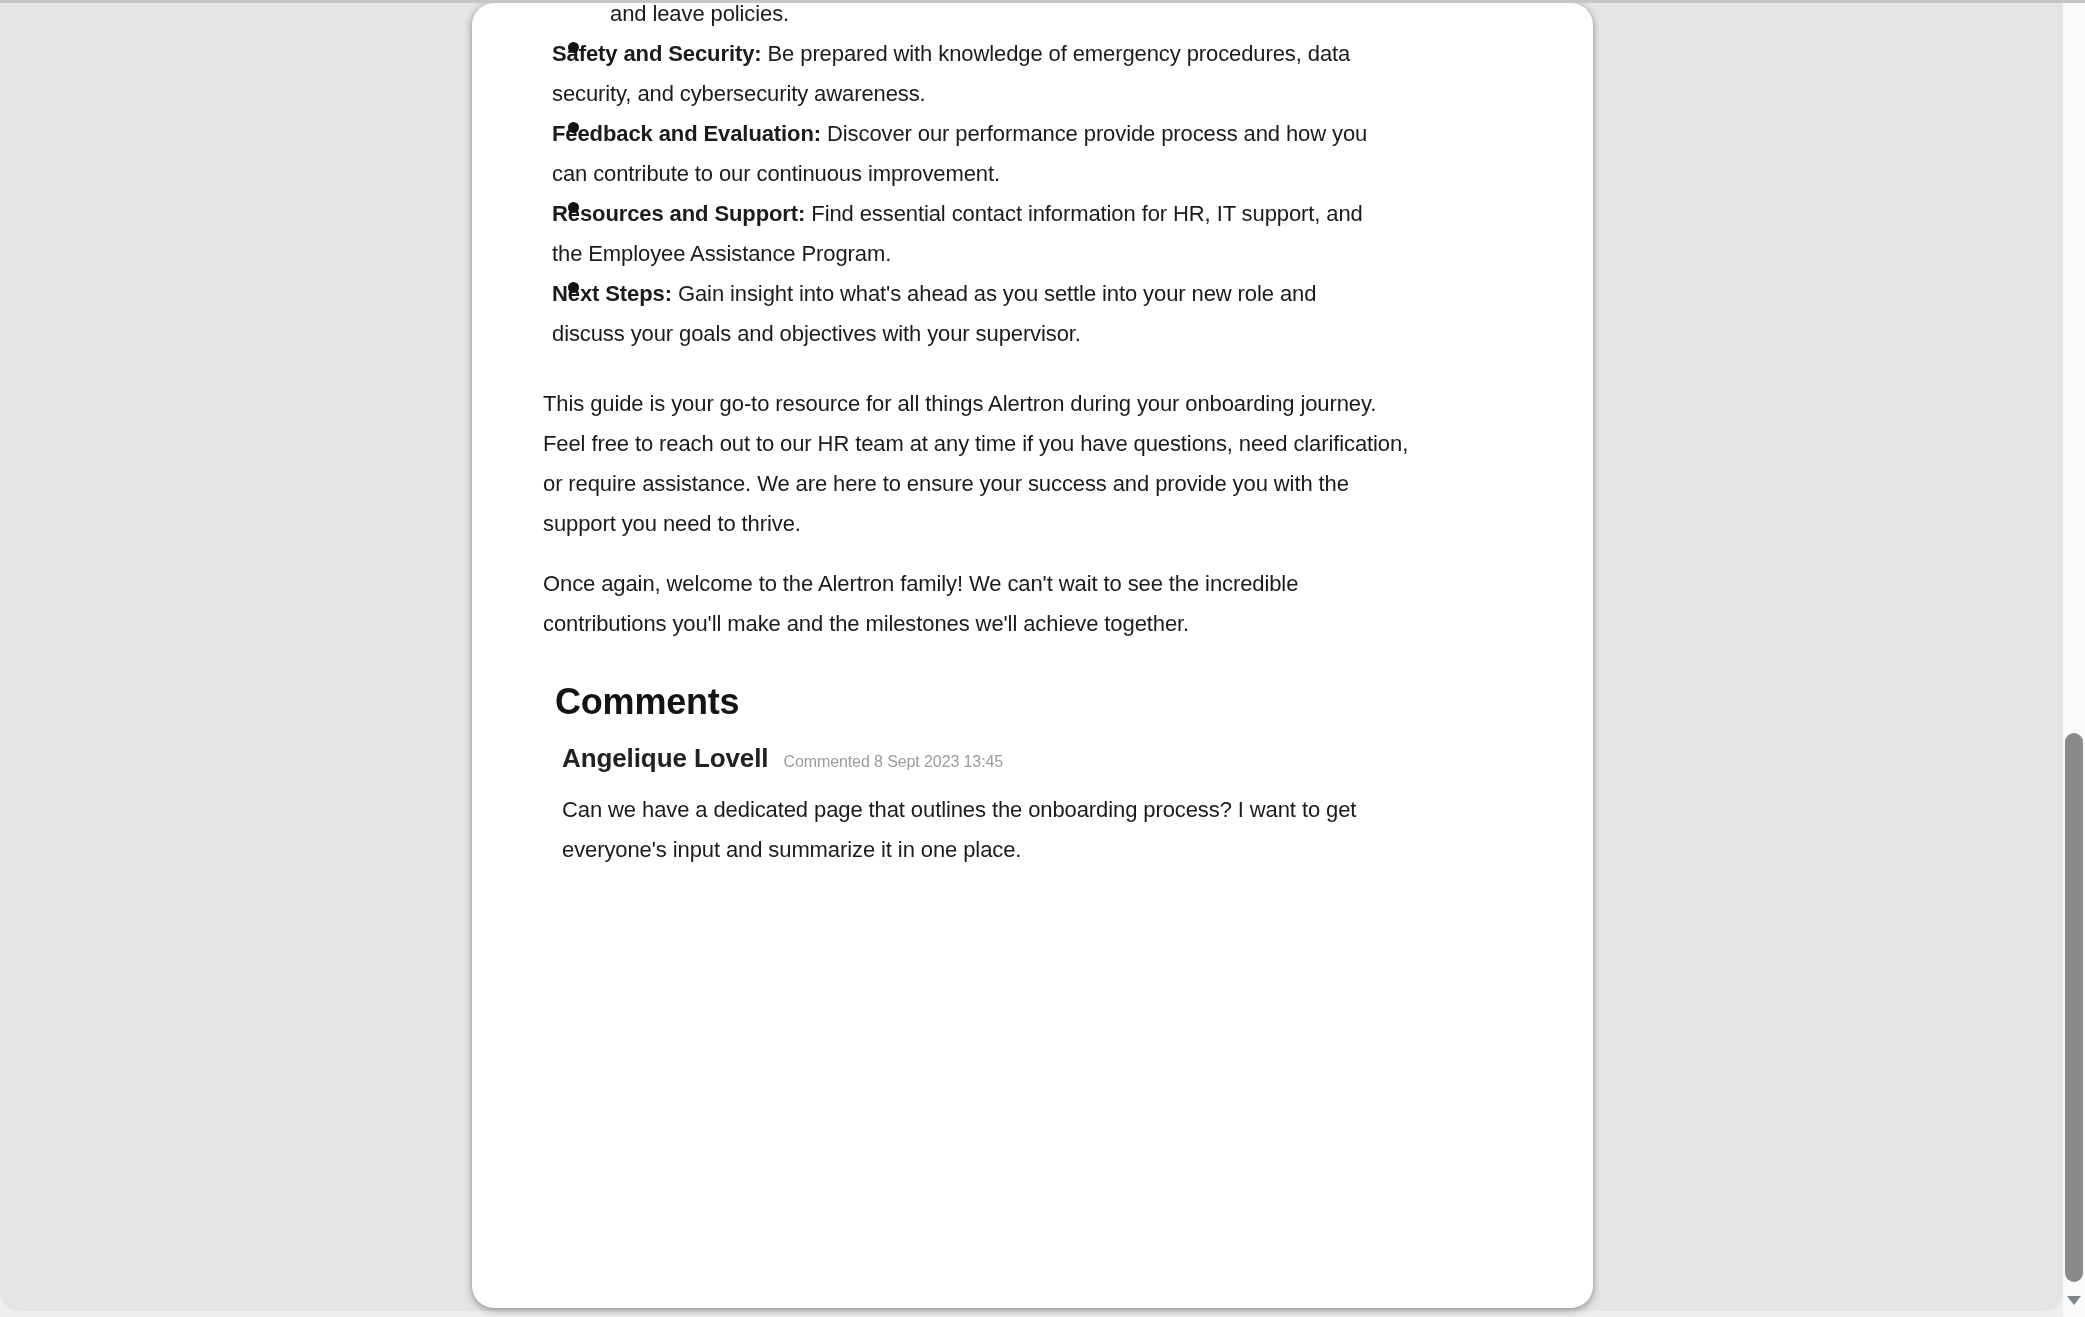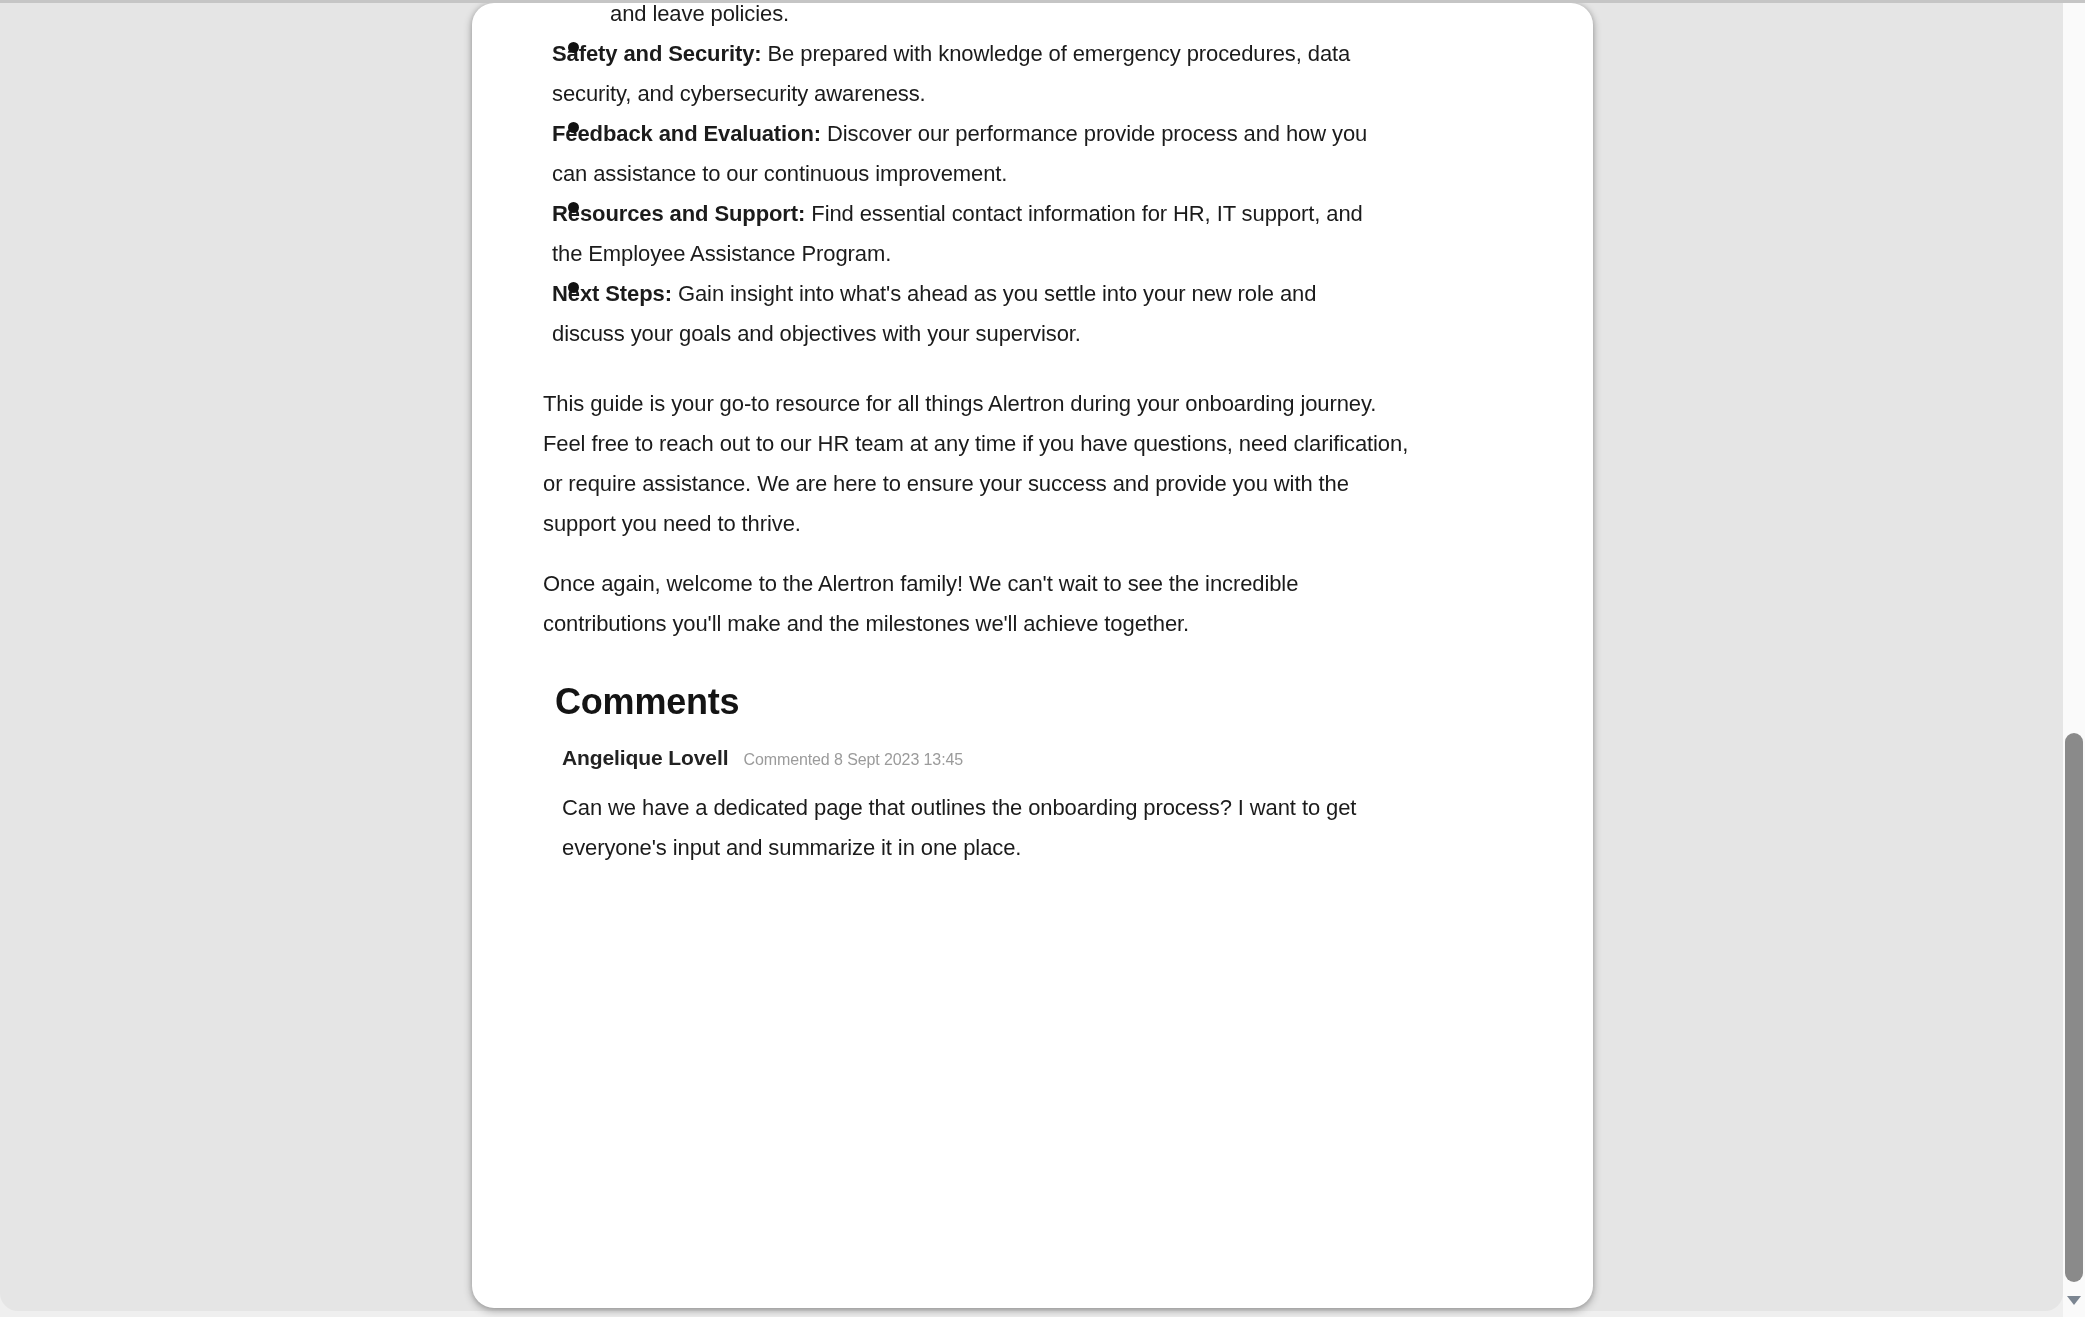--- a/index.html
+++ b/index.html
@@ -101,21 +101,21 @@
     left: 90px;
     top: 743px;
   }
   .comment-header {
     display: flex;
     align-items: baseline;
     gap: 15px;
     line-height: 24px;
   }
   .comment-author {
-    font-size: 21px;
+    font-size: 26px;
     font-weight: 700;
     color: #222222;
     letter-spacing: -0.1px;
   }
   .comment-meta {
     font-size: 16px;
     color: #9b9b9b;
     letter-spacing: -0.1px;
   }
   .comment-body { margin-top: 16px; }
@@ -164,21 +164,21 @@
 
     <div class="list-item">
       <span class="bullet-dot"></span>
       <div class="line"><span class="bold">Safety and Security:</span> <span>Be prepared with knowledge of emergency procedures, data</span></div>
       <div class="line">security, and cybersecurity awareness.</div>
     </div>
 
     <div class="list-item">
       <span class="bullet-dot"></span>
       <div class="line"><span class="bold">Feedback and Evaluation:</span> <span>Discover our performance provide process and how you</span></div>
-      <div class="line">can assistance to our continuous improvement.</div>
+      <div class="line">can contribute to our continuous improvement.</div>
     </div>
 
     <div class="list-item">
       <span class="bullet-dot"></span>
       <div class="line"><span class="bold">Resources and Support:</span> <span>Find essential contact information for HR, IT support, and</span></div>
       <div class="line">the Employee Assistance Program.</div>
     </div>
 
     <div class="list-item">
       <span class="bullet-dot"></span>

